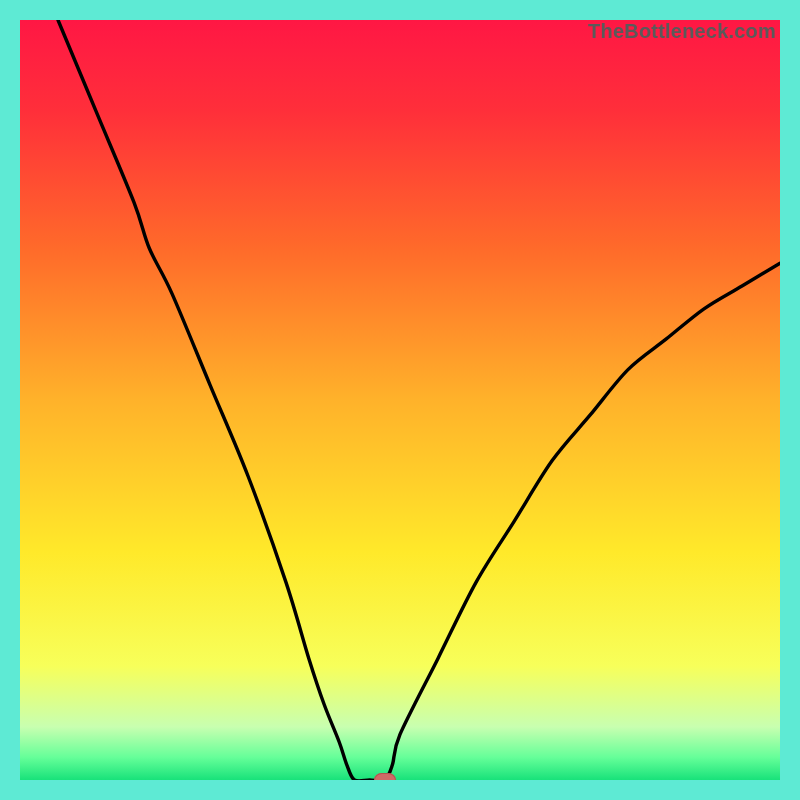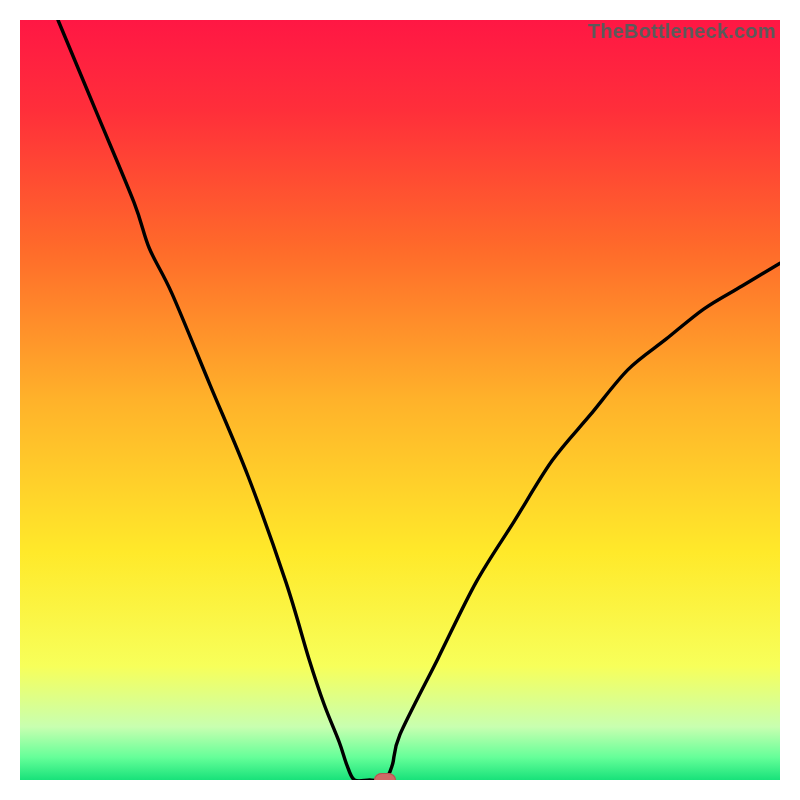--- a/index.html
+++ b/index.html
@@ -1,21 +1,21 @@
 <!DOCTYPE html>
 <html><head>
 <meta charset="utf-8">
 <style>
   * { margin: 0; padding: 0; box-sizing: border-box; }
   html, body { width: 800px; height: 800px; overflow: hidden; background: #000; }
   .frame {
     position: relative;
     width: 800px;
     height: 800px;
-    background: #ffffff;
+    background: #5eead4;
   }
   .plot-area {
     position: absolute;
     left: 20px;
     top: 20px;
     width: 760px;
     height: 760px;
     overflow: hidden;
   }
   .gradient {

